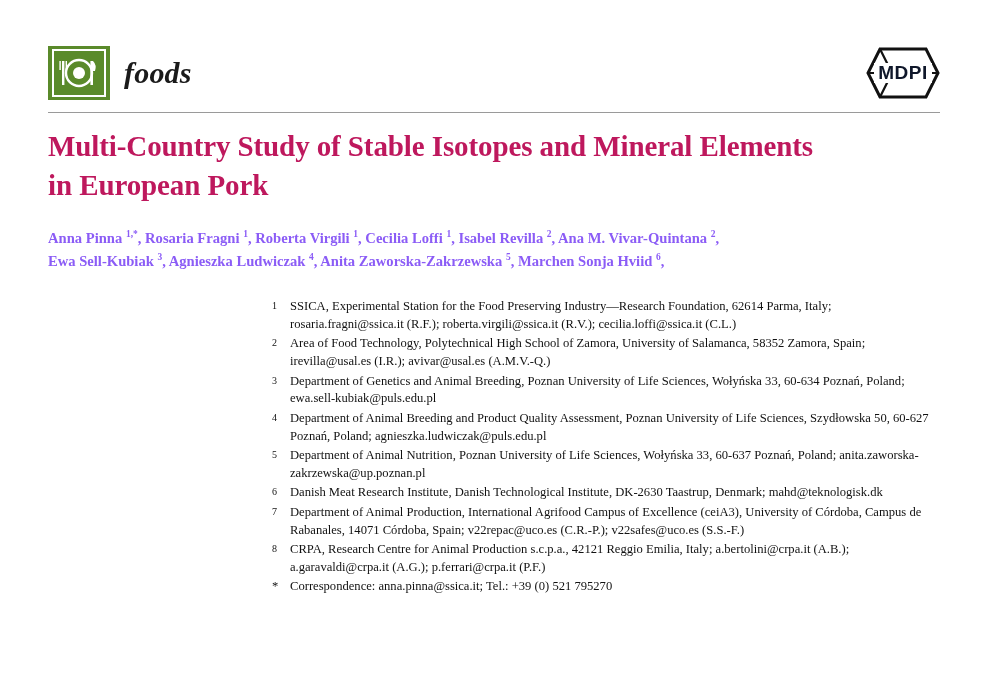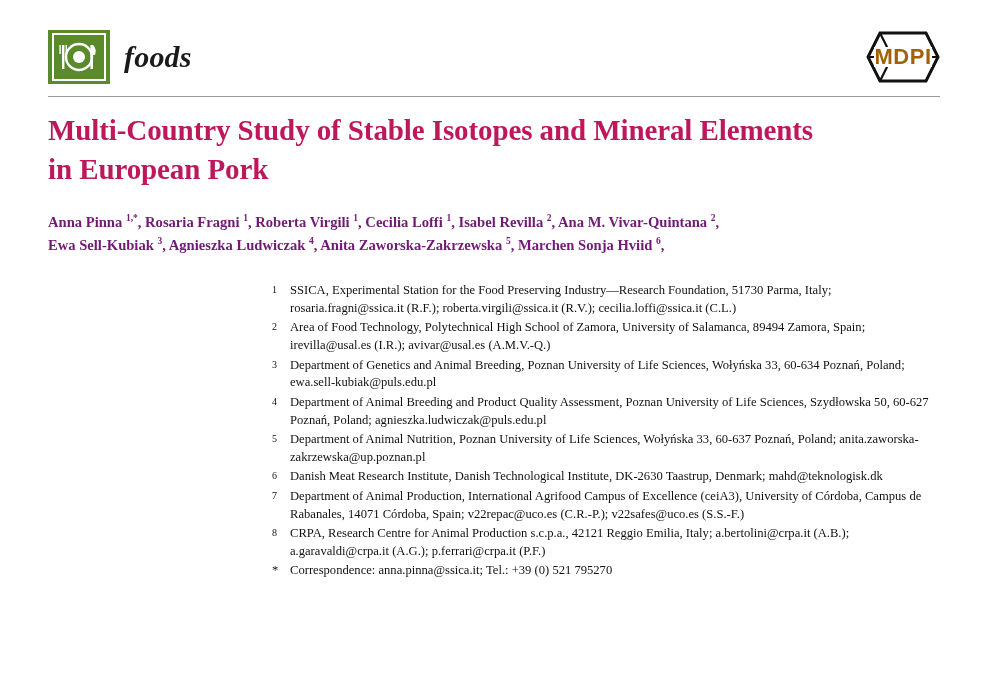--- a/index.html
+++ b/index.html
@@ -12,21 +12,21 @@
     background: #ffffff;
     font-family: "Liberation Serif", serif;
     color: #000000;
     overflow: hidden;
   }
   .page {
     position: relative;
     width: 988px;
     height: 677px;
     box-sizing: border-box;
-    padding: 0 48px;
+    padding: 16px 48px;
   }
   
   .masthead {
     display: flex;
     align-items: center;
     justify-content: space-between;
     padding-top: 38px;
     height: 76px;
     box-sizing: border-box;
   }
@@ -56,23 +56,23 @@
     height: 52px;
     position: relative;
   }
   .publisher-logo .mdpi-text {
     position: absolute;
     top: 50%;
     left: 50%;
     transform: translate(-50%, -50%);
     font-family: "Liberation Sans", sans-serif;
     font-weight: 700;
-    font-size: 22px;
+    font-size: 19px;
     letter-spacing: 0.5px;
-    color: #a16207;
+    color: #0f172a;
   }
   .rule {
     border-top: 1px solid #9a9a9a;
     margin-top: 20px;
     margin-bottom: 0;
   }
   
   .article-type {
     font-family: "Liberation Serif", serif;
     font-style: italic;
@@ -88,21 +88,21 @@
     color: #be185d;
     margin-top: 14px;
     max-width: 790px;
     letter-spacing: -0.1px;
   }
   .authors {
     font-family: "Liberation Serif", serif;
     font-weight: 700;
     font-size: 14.6px;
     line-height: 1.62;
-    color: #701a75;
+    color: #8b5cf6;
     margin-top: 22px;
     max-width: 880px;
   }
   .authors sup {
     font-weight: 700;
     font-size: 9.5px;
     vertical-align: super;
   }
   
   .affiliations {
@@ -176,26 +176,26 @@
 
   <div class="authors">
     <div>Anna Pinna <sup>1,*</sup>, Rosaria Fragni <sup>1</sup>, Roberta Virgili <sup>1</sup>, Cecilia Loffi <sup>1</sup>, Isabel Revilla <sup>2</sup>, Ana M. Vivar-Quintana <sup>2</sup>,</div>
     <div>Ewa Sell-Kubiak <sup>3</sup>, Agnieszka Ludwiczak <sup>4</sup>, Anita Zaworska-Zakrzewska <sup>5</sup>, Marchen Sonja Hviid <sup>6</sup>,</div>
   </div>
 
   <div class="affiliations">
 
     <div class="aff-row">
       <div class="aff-marker">1</div>
-      <div class="aff-text">SSICA, Experimental Station for the Food Preserving Industry—Research Foundation, 51730 Parma, Italy; rosaria.fragni@ssica.it (R.F.); roberta.virgili@ssica.it (R.V.); cecilia.loffi@ssica.it (C.L.)</div>
+      <div class="aff-text">SSICA, Experimental Station for the Food Preserving Industry—Research Foundation, 62614 Parma, Italy; rosaria.fragni@ssica.it (R.F.); roberta.virgili@ssica.it (R.V.); cecilia.loffi@ssica.it (C.L.)</div>
     </div>
 
     <div class="aff-row">
       <div class="aff-marker">2</div>
-      <div class="aff-text">Area of Food Technology, Polytechnical High School of Zamora, University of Salamanca, 89494 Zamora, Spain; irevilla@usal.es (I.R.); avivar@usal.es (A.M.V.-Q.)</div>
+      <div class="aff-text">Area of Food Technology, Polytechnical High School of Zamora, University of Salamanca, 58352 Zamora, Spain; irevilla@usal.es (I.R.); avivar@usal.es (A.M.V.-Q.)</div>
     </div>
 
     <div class="aff-row">
       <div class="aff-marker">3</div>
       <div class="aff-text">Department of Genetics and Animal Breeding, Poznan University of Life Sciences, Wołyńska 33, 60-634 Poznań, Poland; ewa.sell-kubiak@puls.edu.pl</div>
     </div>
 
     <div class="aff-row">
       <div class="aff-marker">4</div>
       <div class="aff-text">Department of Animal Breeding and Product Quality Assessment, Poznan University of Life Sciences, Szydłowska 50, 60-627 Poznań, Poland; agnieszka.ludwiczak@puls.edu.pl</div>

